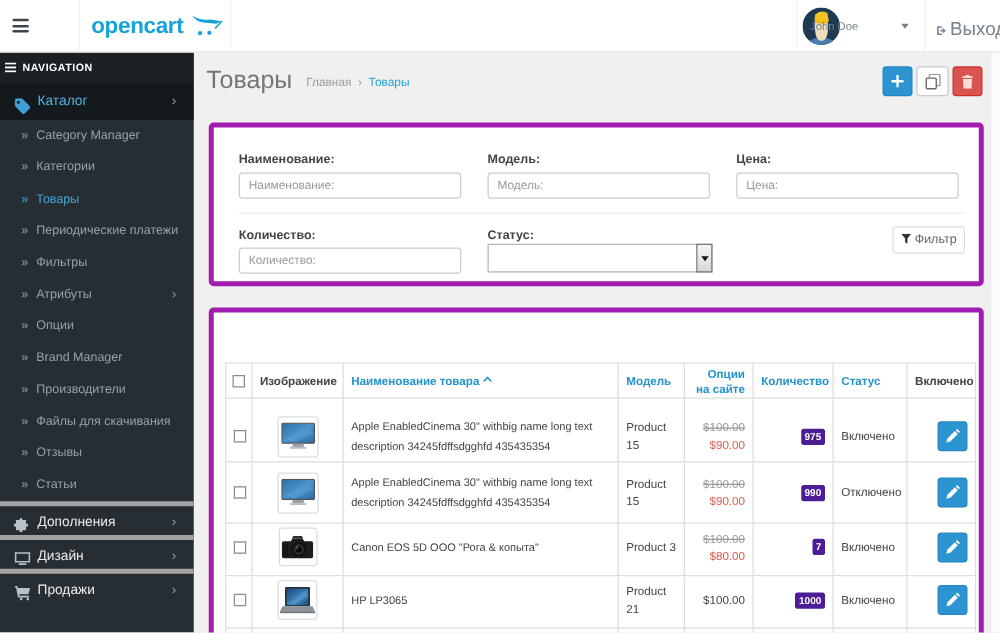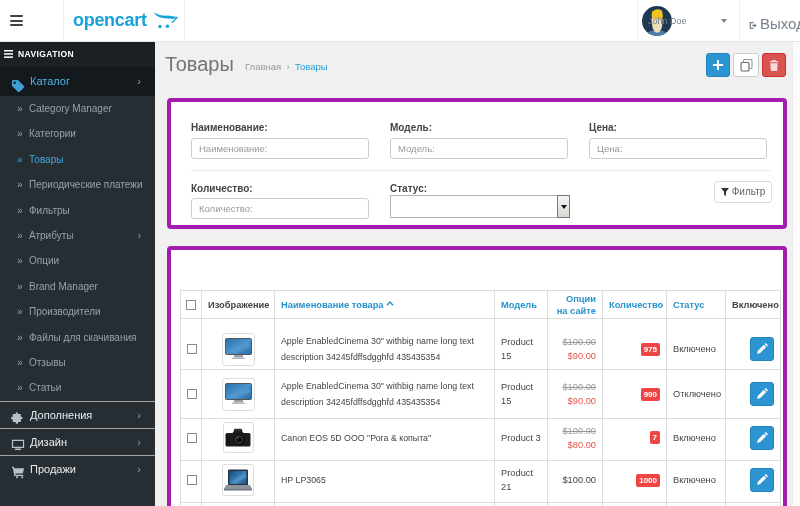--- a/index.html
+++ b/index.html
@@ -19,21 +19,21 @@
 
 
 #sidebar { position:absolute; left:0; top:42px; width:155px; height:464px; background:#262d33; overflow:hidden; }
 #sidebar div { white-space:nowrap; overflow:hidden; }
 #navhdr { height:25px; background:#1a2024; color:#fff; font-size:8.5px; font-weight:bold; padding-left:4px; letter-spacing:0.4px; }
 #navhdr svg { vertical-align:-1px; margin-right:5px; } #navhdr { line-height:25px; }
 .mitem { position:relative; height:29px; line-height:29px; color:#e8ecee; font-size:11px; padding-left:30px; }
 .mitem .mi { position:absolute; left:11px; top:7.5px; width:14px; height:14px; }
 .mitem .chev { position:absolute; right:14px; top:0; font-size:11px; color:#9aa3ab; font-family:"Liberation Sans",sans-serif; }
 .mitem.active { background:#14191d; color:#4fb1e3; }
-.mitem.m27 { height:27px; line-height:27px; border-top:1px solid #a3a3a3; }
+.mitem.m27 { height:27px; line-height:27px; border-top:4px solid #a3a3a3; }
 .sitem { position:relative; height:25.4px; line-height:25.4px; color:#97a1a8; font-size:10px; padding-left:29px; }
 .sitem .dbl { position:absolute; left:17px; top:0; font-size:10px; }
 .sitem .chev { position:absolute; right:14px; top:0; font-size:10px; }
 .sitem.active { color:#41a8dd; }
 
 
 #content { position:absolute; left:155px; top:42px; width:645px; height:464px; }
 #pgtitle { position:absolute; left:10px; top:11px; font-size:20px; color:#757575; }
 #crumbs { position:absolute; left:90px; top:19px; font-size:9.5px; color:#9a9a9a; }
 #crumbs a { color:#2aa1d6; text-decoration:none; }
@@ -57,21 +57,21 @@
 
 #tpanel { left:12px; top:204px; width:620px; height:310px; border-radius:4px 4px 0 0; }
 #thead { height:32px; line-height:32px; background:#fcfcfc; border-bottom:1px solid #e8e8e8; font-size:10.5px; color:#646e75; padding-left:10px; border-radius:4px 4px 0 0; }
 #thead svg { vertical-align:-1px; margin-right:7px; }
 table.list { position:absolute; left:9px; top:40px; border-collapse:collapse; table-layout:fixed; width:600px; }
 table.list th, table.list td { border:1px solid #ddd; font-size:9.3px; color:#444; padding:2px 6px; vertical-align:middle; overflow:hidden; }
 table.list th { font-size:9.3px; font-weight:bold; line-height:12px; text-align:left; padding-top:1px; padding-bottom:1px; }
 table.list th a { color:#2693cc; text-decoration:none; }
 table.list td.nm { font-size:8.8px; line-height:16px; }
 .thumb { width:33px; height:33px; border:1px solid #ddd; border-radius:3px; background:#fff; margin:0 auto; display:flex; align-items:center; justify-content:center; }
-.badge { display:inline-block; background:#ef4444; color:#fff; font-size:8px; font-weight:bold; padding:2px 3px; border-radius:2px; }
+.badge { display:inline-block; background:#4c1d95; color:#fff; font-size:8px; font-weight:bold; padding:2px 3px; border-radius:2px; }
 .ebtn { display:inline-flex; width:24px; height:24px; background:#2b94d1; border:1px solid #2385bf; border-radius:3px; align-items:center; justify-content:center; }
 .old { color:#999; text-decoration:line-through; }
 .new { color:#e2574c; }
 td.pr { text-align:right; padding-right:0px; line-height:14px; }
 td.qt { text-align:right; padding-right:4px; }
 td.ac { text-align:right; padding-right:8px; }
 input.cb { appearance:none; -webkit-appearance:none; width:10px; height:10px; border:1px solid #8b8b8b; background:#fff; border-radius:0; margin:0; vertical-align:middle; }
 td.ck { text-align:center; padding:2px; }
 tr.sh1 td { padding-top:12px; padding-bottom:2px; }
 tr.sh3 td { padding-top:2px; padding-bottom:6px; }

